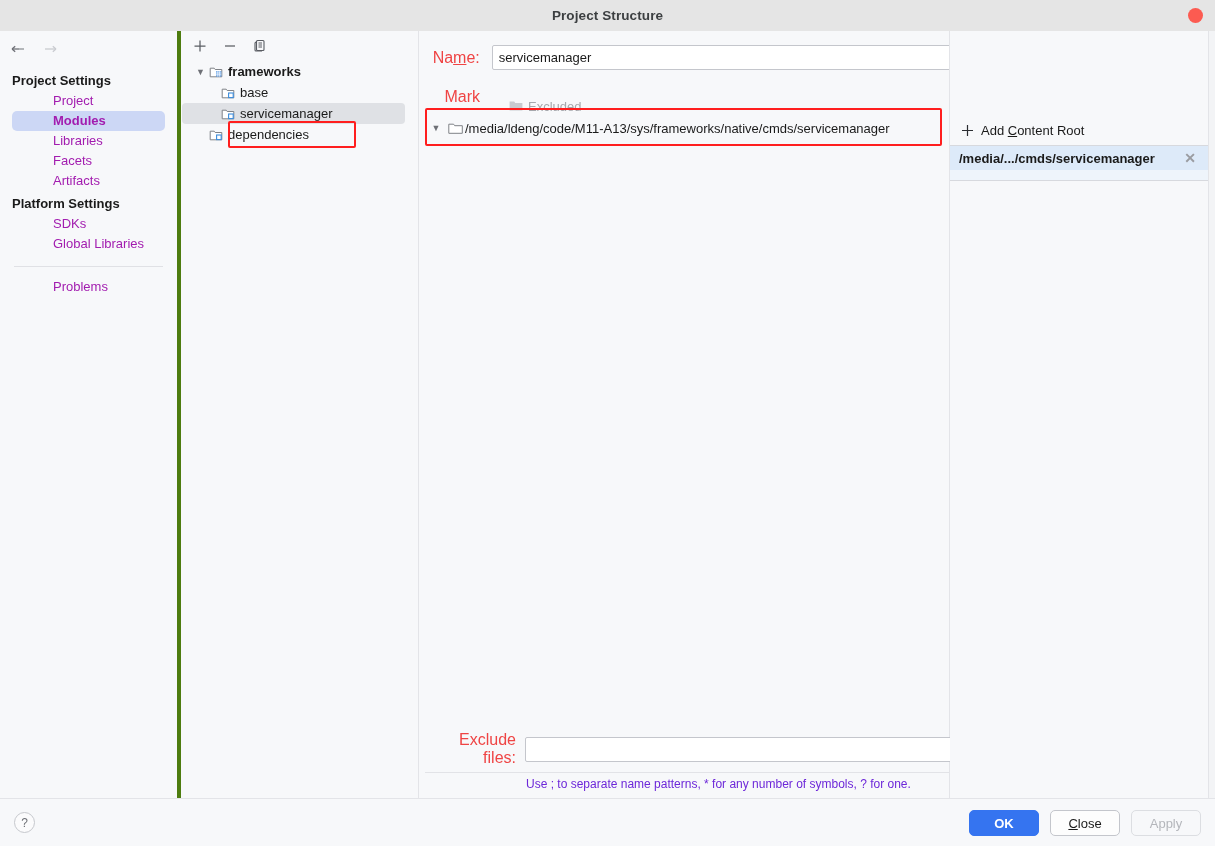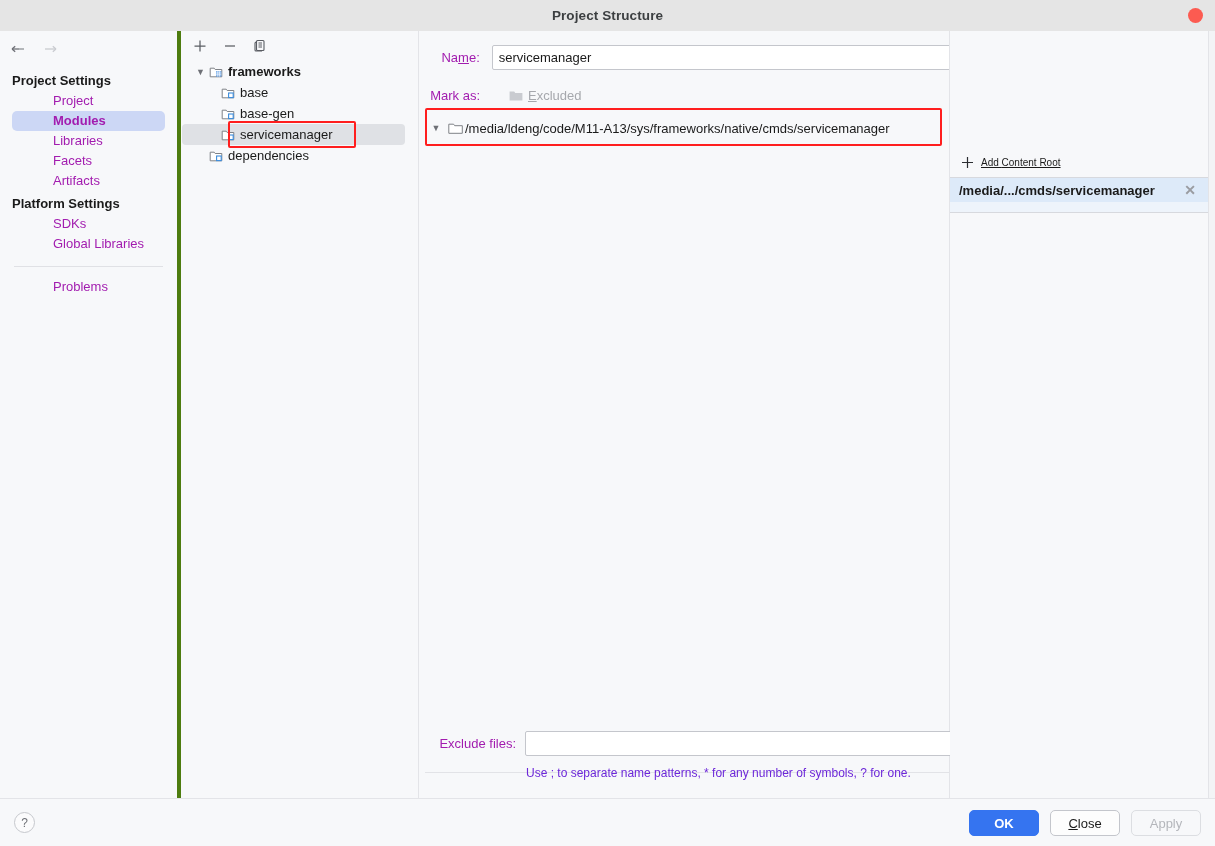--- a/index.html
+++ b/index.html
@@ -70,21 +70,21 @@
   .tree-row .lbl { padding-left: 4px; }
   .tree-row.bold .lbl { font-weight: bold; }
   .tree-row.selrow { background: #dfe1e5; border-radius: 4px; margin-right: 13px; }
 
   
   .main {
     position: absolute; left: 420px; top: 31px; width: 795px; height: 767px;
     background: #f7f8fa;
   }
   .form-row { position: absolute; display: flex; align-items: center; }
-  .lbl-right { font-size: 13px; color: #a21caf; text-align: right; }
+  .lbl-right { font-size: 16px; color: #ef4444; text-align: right; }
   .u { text-decoration: underline; }
 
   .txt-input {
     height: 25px; background: #ffffff;
     border: 1px solid #c4c6cc; border-radius: 2px;
     font-size: 13px; color: #1a1a1a;
     padding: 0 6px; display: flex; align-items: center;
     font-family: "Liberation Sans", sans-serif;
   }
 
@@ -111,23 +111,22 @@
   }
 
   .vdiv-main { position: absolute; left: 529px; top: 0; width: 1px; height: 767px; background: #e3e4e8; }
 
   
   .roots {
     position: absolute; left: 530px; top: 0; width: 265px; height: 767px; background: #f7f8fa;
   }
   .add-root {
     display: flex; align-items: center; gap: 7px;
-    height: 30px; padding-left: 11px; font-size: 10px; color: #1a1a1a;
-    margin-top: 116px;
-    text-decoration: underline;
+    height: 30px; padding-left: 11px; font-size: 13px; color: #1a1a1a;
+    margin-top: 84px;
   }
   .root-item {
     position: relative; height: 24px; display: flex; align-items: center;
     padding-left: 9px; font-size: 13px; font-weight: bold; color: #1a1a1a;
     background: #ddeaf9;
   }
   .root-item .x { position: absolute; right: 19px; top: 4px; color: #9a9ca1; font-size: 14px; }
   .root-strip { height: 10px; background: #eef4fb; }
   .root-sep { height: 1px; background: #d7d9de; }
   .roots-scroll {
@@ -243,29 +242,20 @@
       <div class="tree-row" style="padding-left:37px;">
         <span class="modicon">
           <svg width="14" height="14" viewBox="0 0 14 14">
             <path d="M1.2 3.2 h4 l1 1.3 h6.6 v7.3 h-11.6 z" stroke="#7f8287" stroke-width="1" fill="#ffffff"></path>
             <rect x="7.6" y="7" width="4.6" height="4.6" stroke="#3b8bdb" stroke-width="1.1" fill="#ffffff"></rect>
           </svg>
         </span>
         <span class="lbl">base</span>
       </div>
 
-      <div class="tree-row" style="padding-left:37px;">
-        <span class="modicon">
-          <svg width="14" height="14" viewBox="0 0 14 14">
-            <path d="M1.2 3.2 h4 l1 1.3 h6.6 v7.3 h-11.6 z" stroke="#7f8287" stroke-width="1" fill="#ffffff"></path>
-            <rect x="7.6" y="7" width="4.6" height="4.6" stroke="#3b8bdb" stroke-width="1.1" fill="#ffffff"></rect>
-          </svg>
-        </span>
-        <span class="lbl">base-gen</span>
-      </div>
 
       <div class="tree-row selrow" style="padding-left:37px;">
         <span class="modicon">
           <svg width="14" height="14" viewBox="0 0 14 14">
             <path d="M1.2 3.2 h4 l1 1.3 h6.6 v7.3 h-11.6 z" stroke="#7f8287" stroke-width="1" fill="#ffffff"></path>
             <rect x="7.6" y="7" width="4.6" height="4.6" stroke="#3b8bdb" stroke-width="1.1" fill="#ffffff"></rect>
           </svg>
         </span>
         <span class="lbl">servicemanager</span>
       </div>

